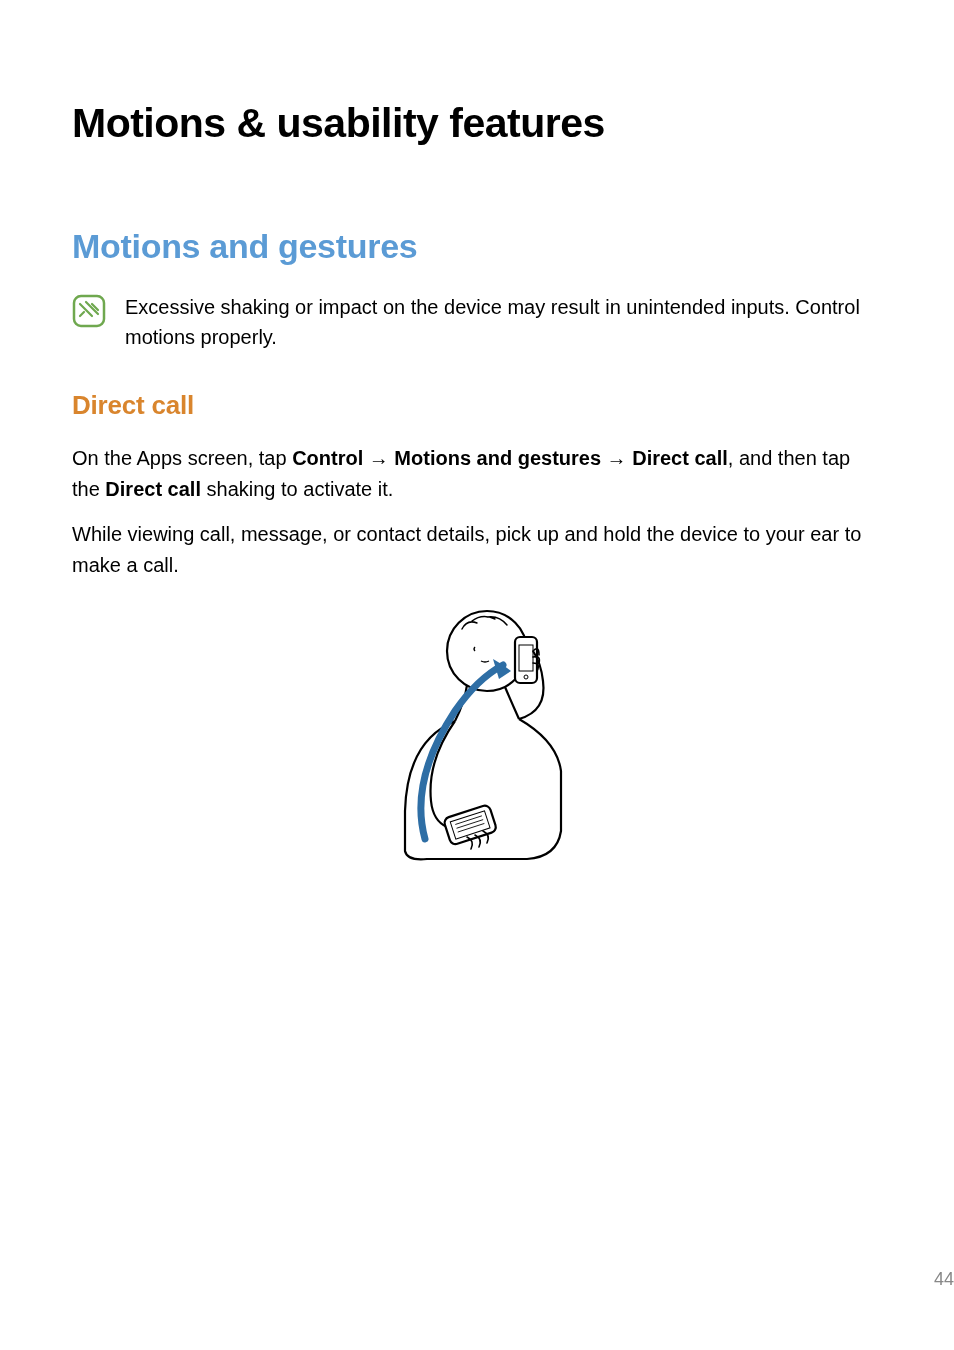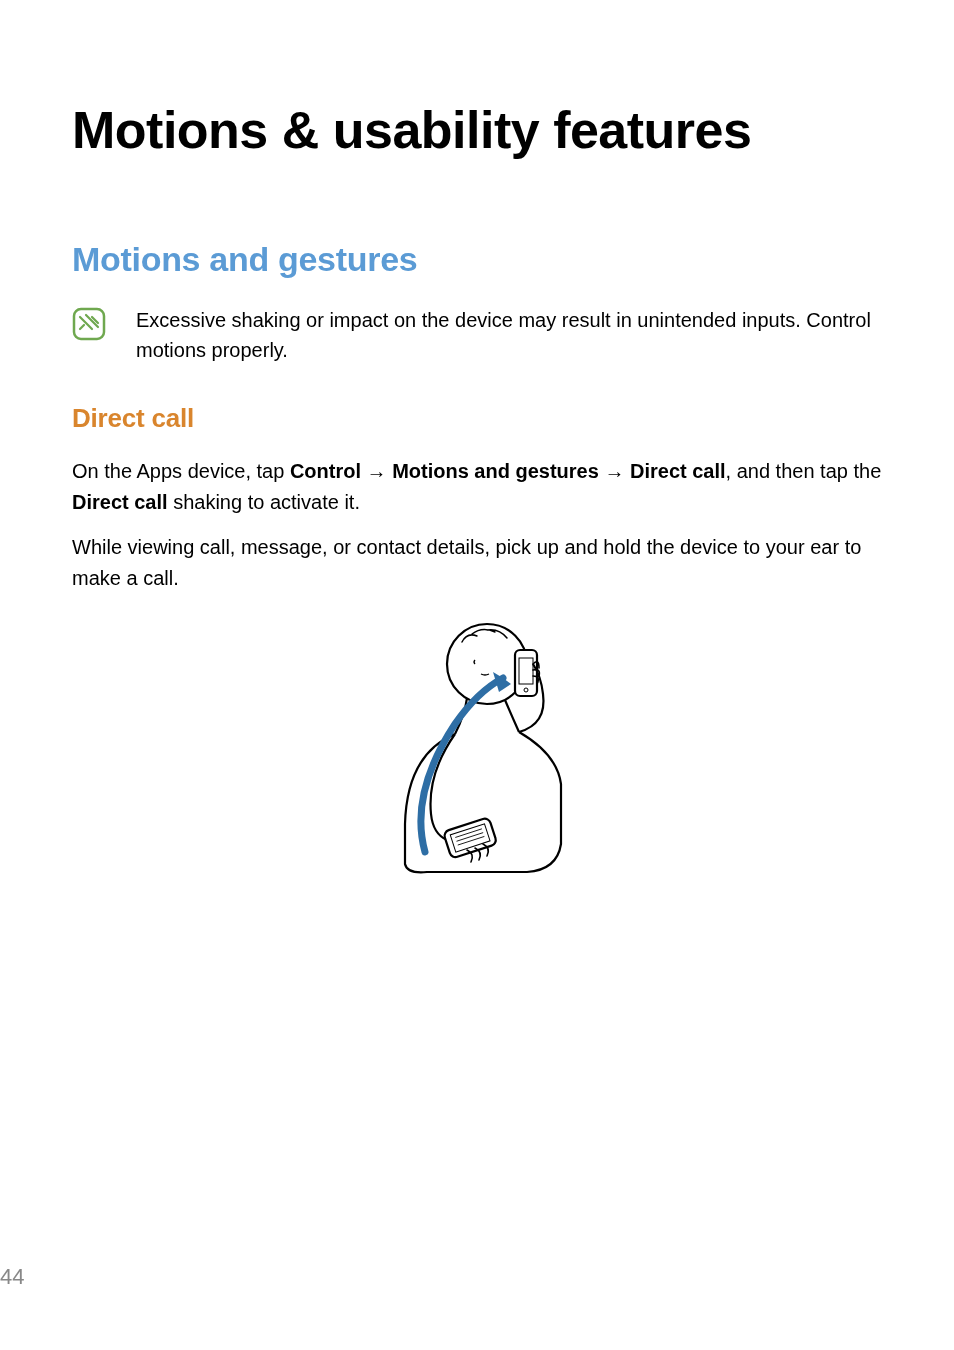--- a/index.html
+++ b/index.html
@@ -10,37 +10,37 @@
     body {
       width: 954px;
       height: 1350px;
       background: #ffffff;
       font-family: -apple-system, BlinkMacSystemFont, "Segoe UI", Arial, sans-serif;
       color: #000000;
       position: relative;
       padding: 100px 72px 0 72px;
     }
     .page-title {
-      font-size: 52px;
+      font-size: 41px;
       font-weight: 700;
       color: #000000;
       margin-bottom: 80px;
       letter-spacing: -0.5px;
     }
     .section-heading {
       font-size: 34px;
       font-weight: 700;
       color: #5b9bd5;
       margin-bottom: 26px;
       letter-spacing: -0.3px;
     }
     .note-block {
       display: flex;
       align-items: flex-start;
-      gap: 30px;
+      gap: 19px;
       margin-bottom: 38px;
     }
     .note-icon {
       flex-shrink: 0;
       margin-top: 2px;
     }
     .note-text {
       font-size: 20px;
       line-height: 1.5;
       color: #000000;
@@ -71,22 +71,22 @@
     }
     .illustration {
       width: 260px;
       height: 280px;
     }
     .page-number {
       position: absolute;
       bottom: 60px;
       left: 0;
       right: 0;
-      text-align: left;
-      font-size: 22px;
+      text-align: right;
+      font-size: 18px;
       color: #888888;
     }
   </style>
 </head>
 <body>
 
 <h1 class="page-title">Motions &amp; usability features</h1>
 
 <h2 class="section-heading">Motions and gestures</h2>
 
@@ -96,21 +96,21 @@
       <rect x="2" y="2" width="30" height="30" rx="7" ry="7" fill="none" stroke="#6fa84f" stroke-width="2.5"></rect>
       <path d="M 8 10 L 20 22 M 8 22 L 12 18 M 20 10 L 26 16 M 14 8 L 26 20" stroke="#6fa84f" stroke-width="2.2" stroke-linecap="round" fill="none"></path>
     </svg>
   </span>
   <p class="note-text">Excessive shaking or impact on the device may result in unintended inputs. Control motions properly.</p>
 </div>
 
 <h3 class="subsection-heading">Direct call</h3>
 
 <p class="body-text">
-  <span>On the Apps device, tap </span><span class="bold">Control</span><span class="arrow"> → </span><span class="bold">Motions and gestures</span><span class="arrow"> → </span><span class="bold">Direct call</span><span>, and then tap the </span><span class="bold">Direct call</span><span> shaking to activate it.</span>
+  <span>On the Apps screen, tap </span><span class="bold">Control</span><span class="arrow"> → </span><span class="bold">Motions and gestures</span><span class="arrow"> → </span><span class="bold">Direct call</span><span>, and then tap the </span><span class="bold">Direct call</span><span> shaking to activate it.</span>
 </p>
 
 <p class="body-text">While viewing call, message, or contact details, pick up and hold the device to your ear to make a call.</p>
 
 <div class="illustration-wrap">
   <span class="illustration">
     <svg width="260" height="280" viewBox="0 0 260 280">
 
       <ellipse cx="140" cy="50" rx="40" ry="40" fill="none" stroke="#000" stroke-width="2.2"></ellipse>
 

